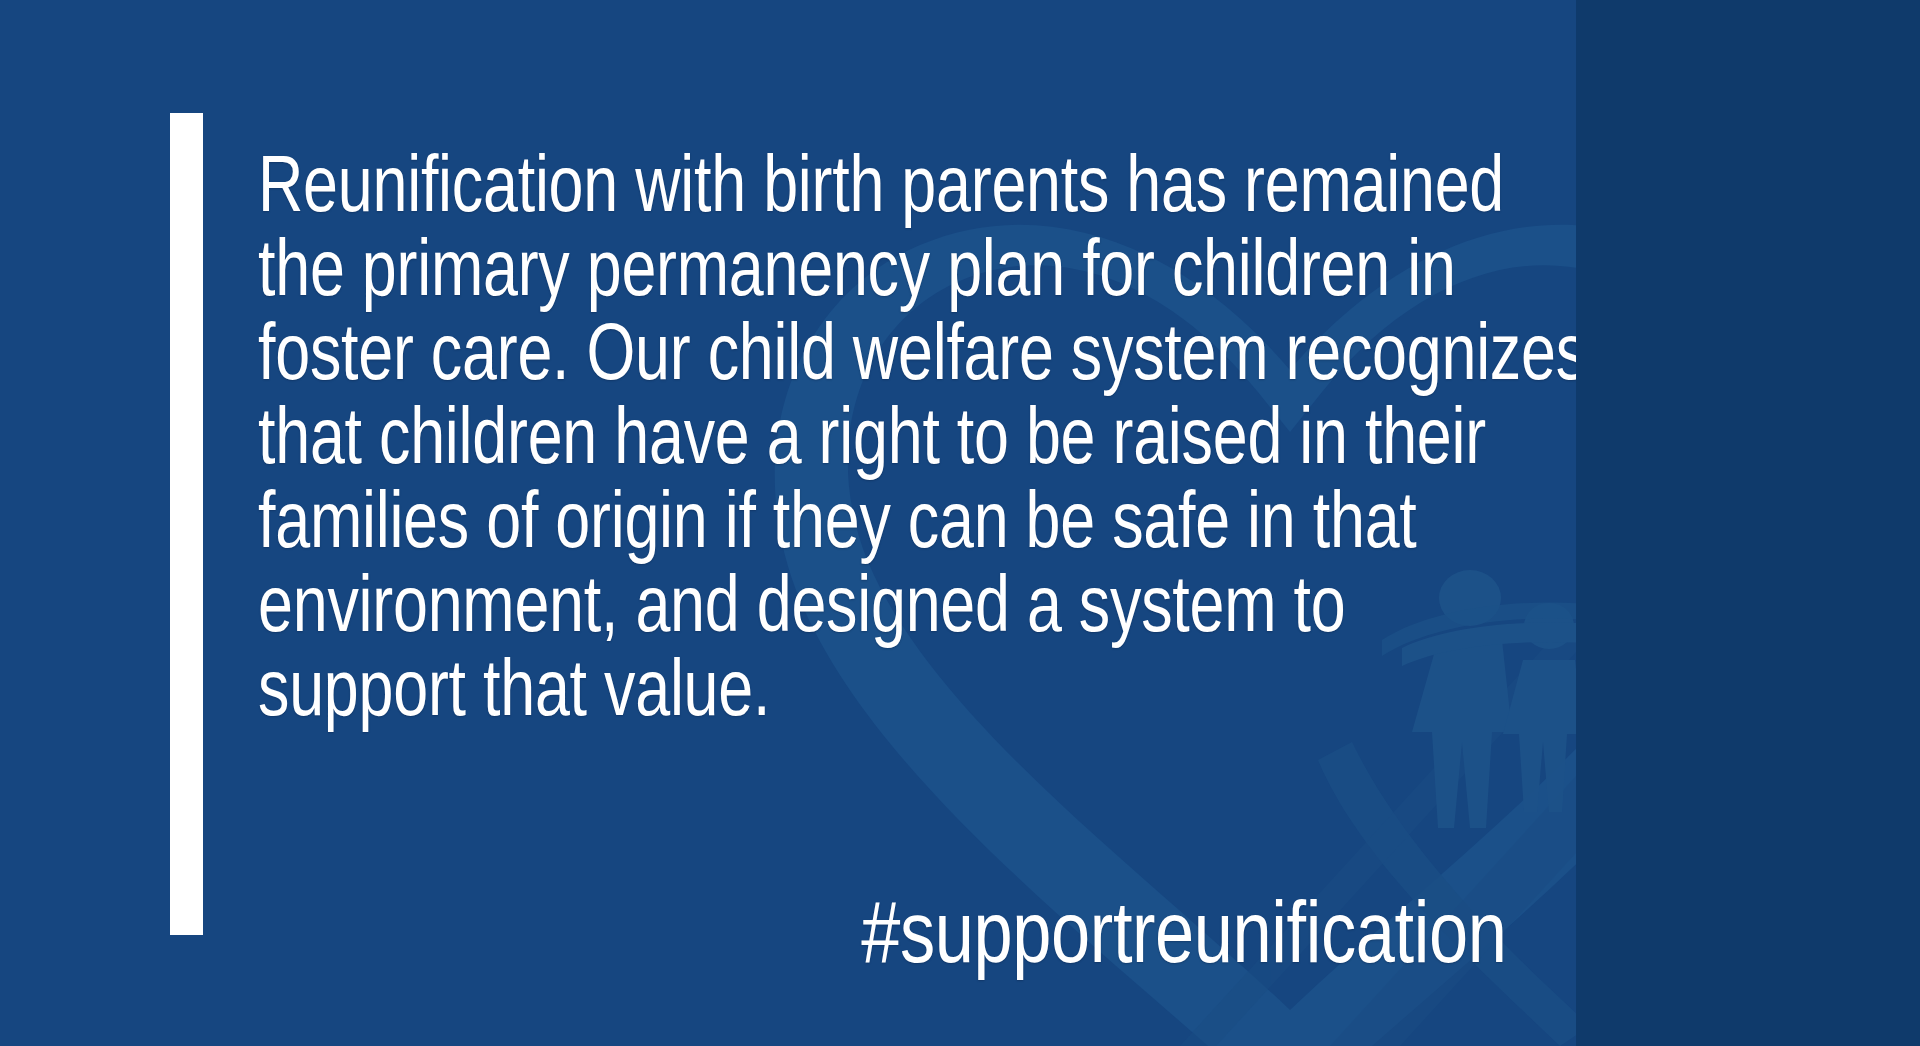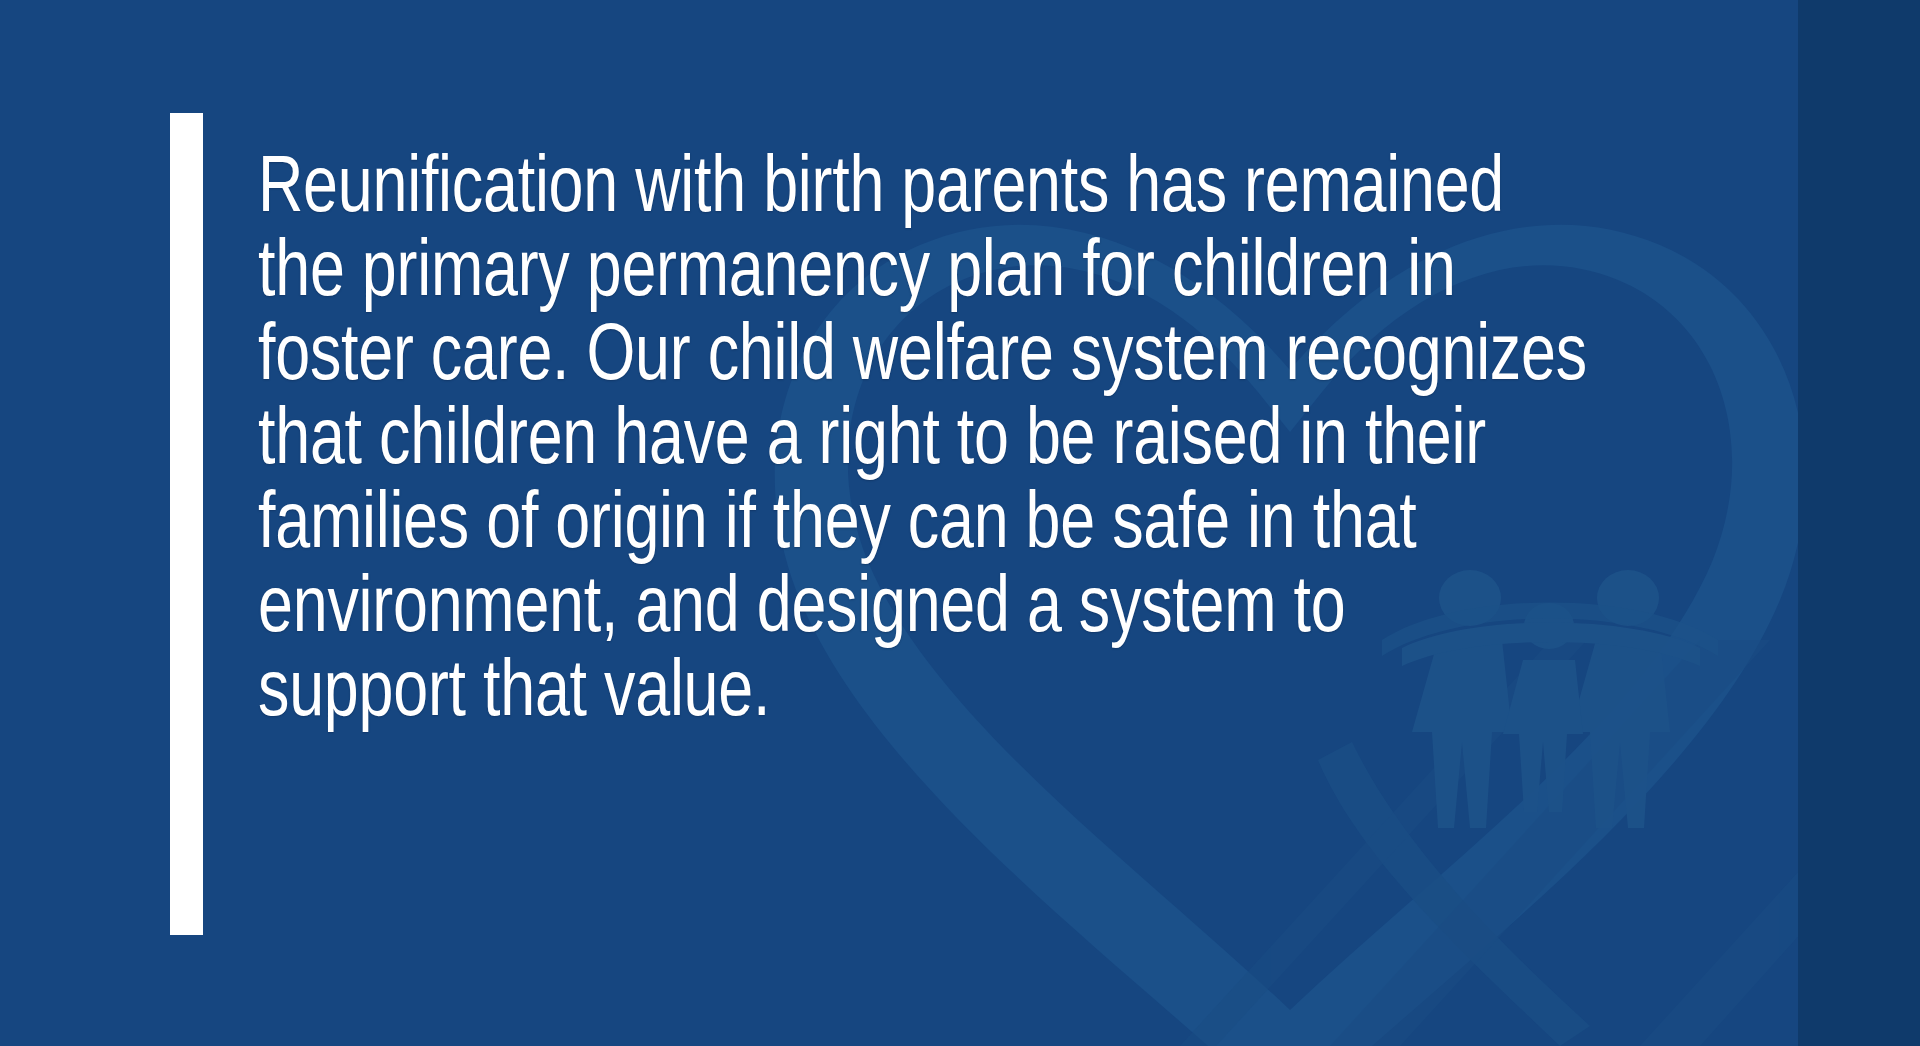--- a/index.html
+++ b/index.html
@@ -3,21 +3,21 @@
 <meta charset="utf-8">
 <title>Support Reunification Quote Card</title>
 <style>
   html, body {
     margin: 0;
     padding: 0;
     background: #0f3a6b;
   }
   #card {
     position: relative;
-    width: 1798px;
+    width: 1576px;
     height: 1046px;
     overflow: hidden;
     background: #164680;
     font-family: "Liberation Sans", "DejaVu Sans", sans-serif;
   }
 
   
   #watermark {
     position: absolute;
     inset: 0;
@@ -146,14 +146,17 @@
   <blockquote id="quote-block">
     <span class="quote-line">Reunification with birth parents has remained</span>
     <span class="quote-line">the primary permanency plan for children in</span>
     <span class="quote-line">foster care. Our child welfare system recognizes</span>
     <span class="quote-line">that children have a right to be raised in their</span>
     <span class="quote-line">families of origin if they can be safe in that</span>
     <span class="quote-line">environment, and designed a system to</span>
     <span class="quote-line">support that value.</span>
   </blockquote>
 
+  <div id="hashtag-row">
+    <span id="hashtag">#supportreunification</span>
+  </div>
 
 </div>
 
 </body></html>

